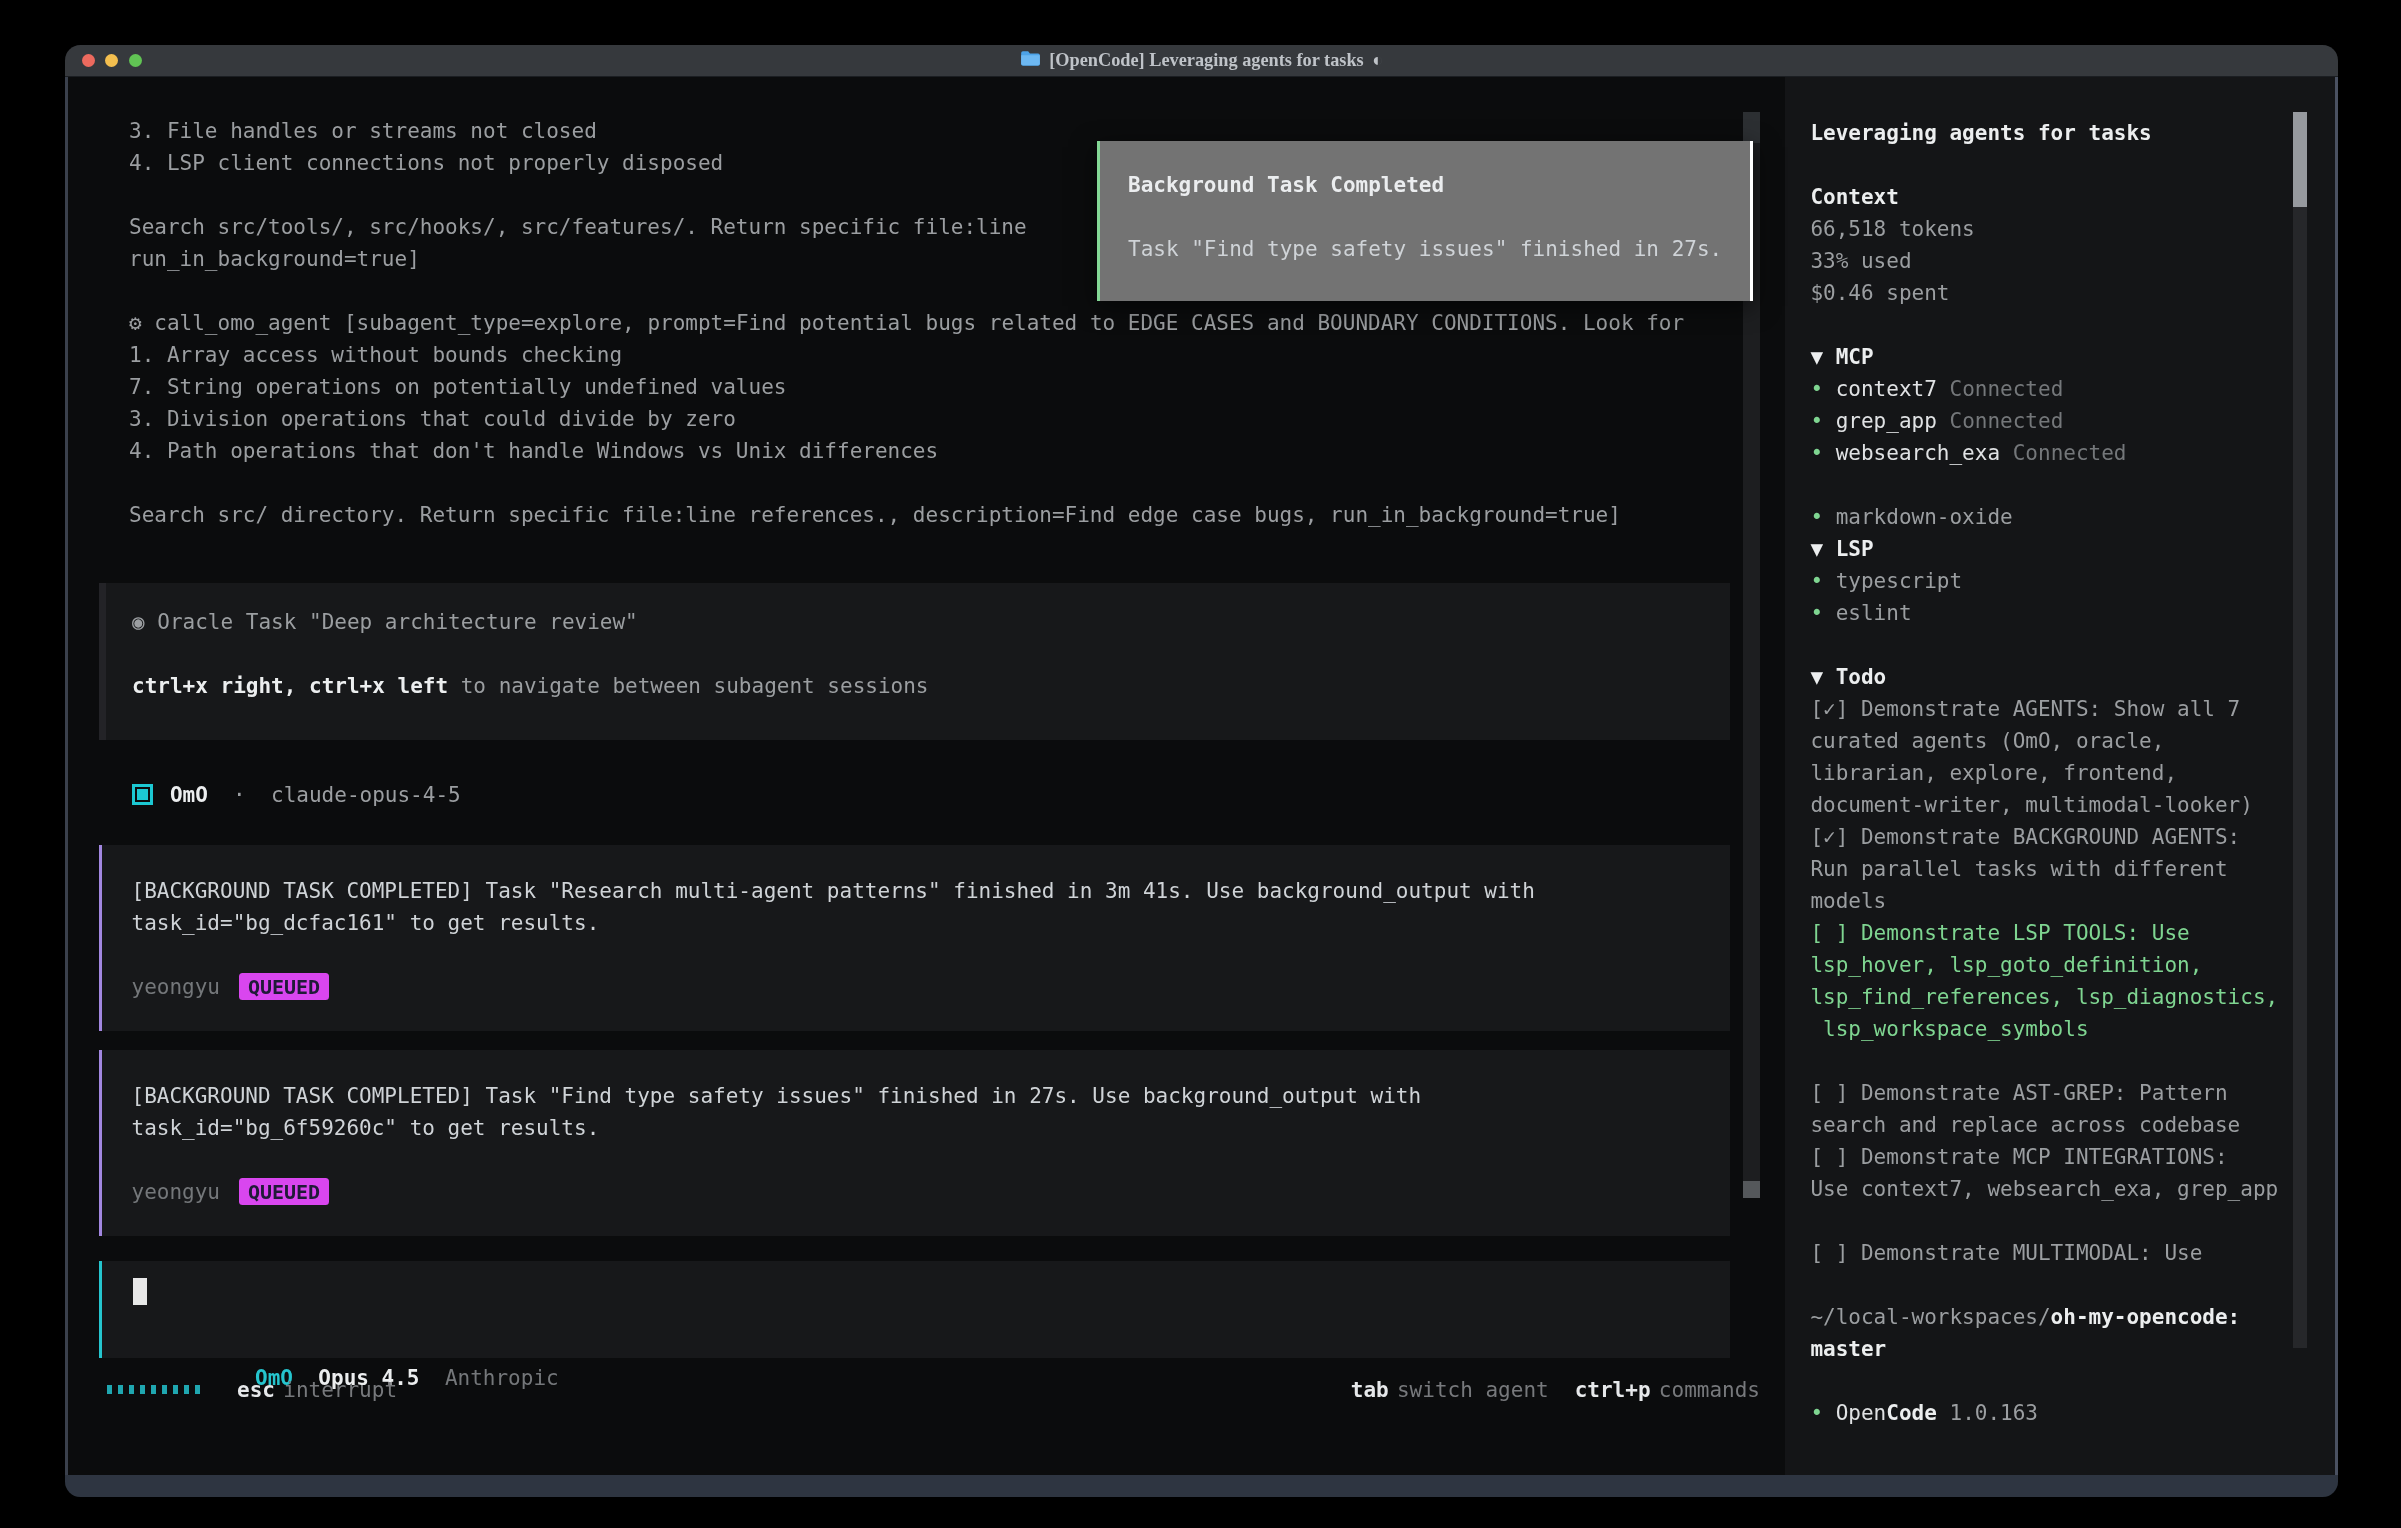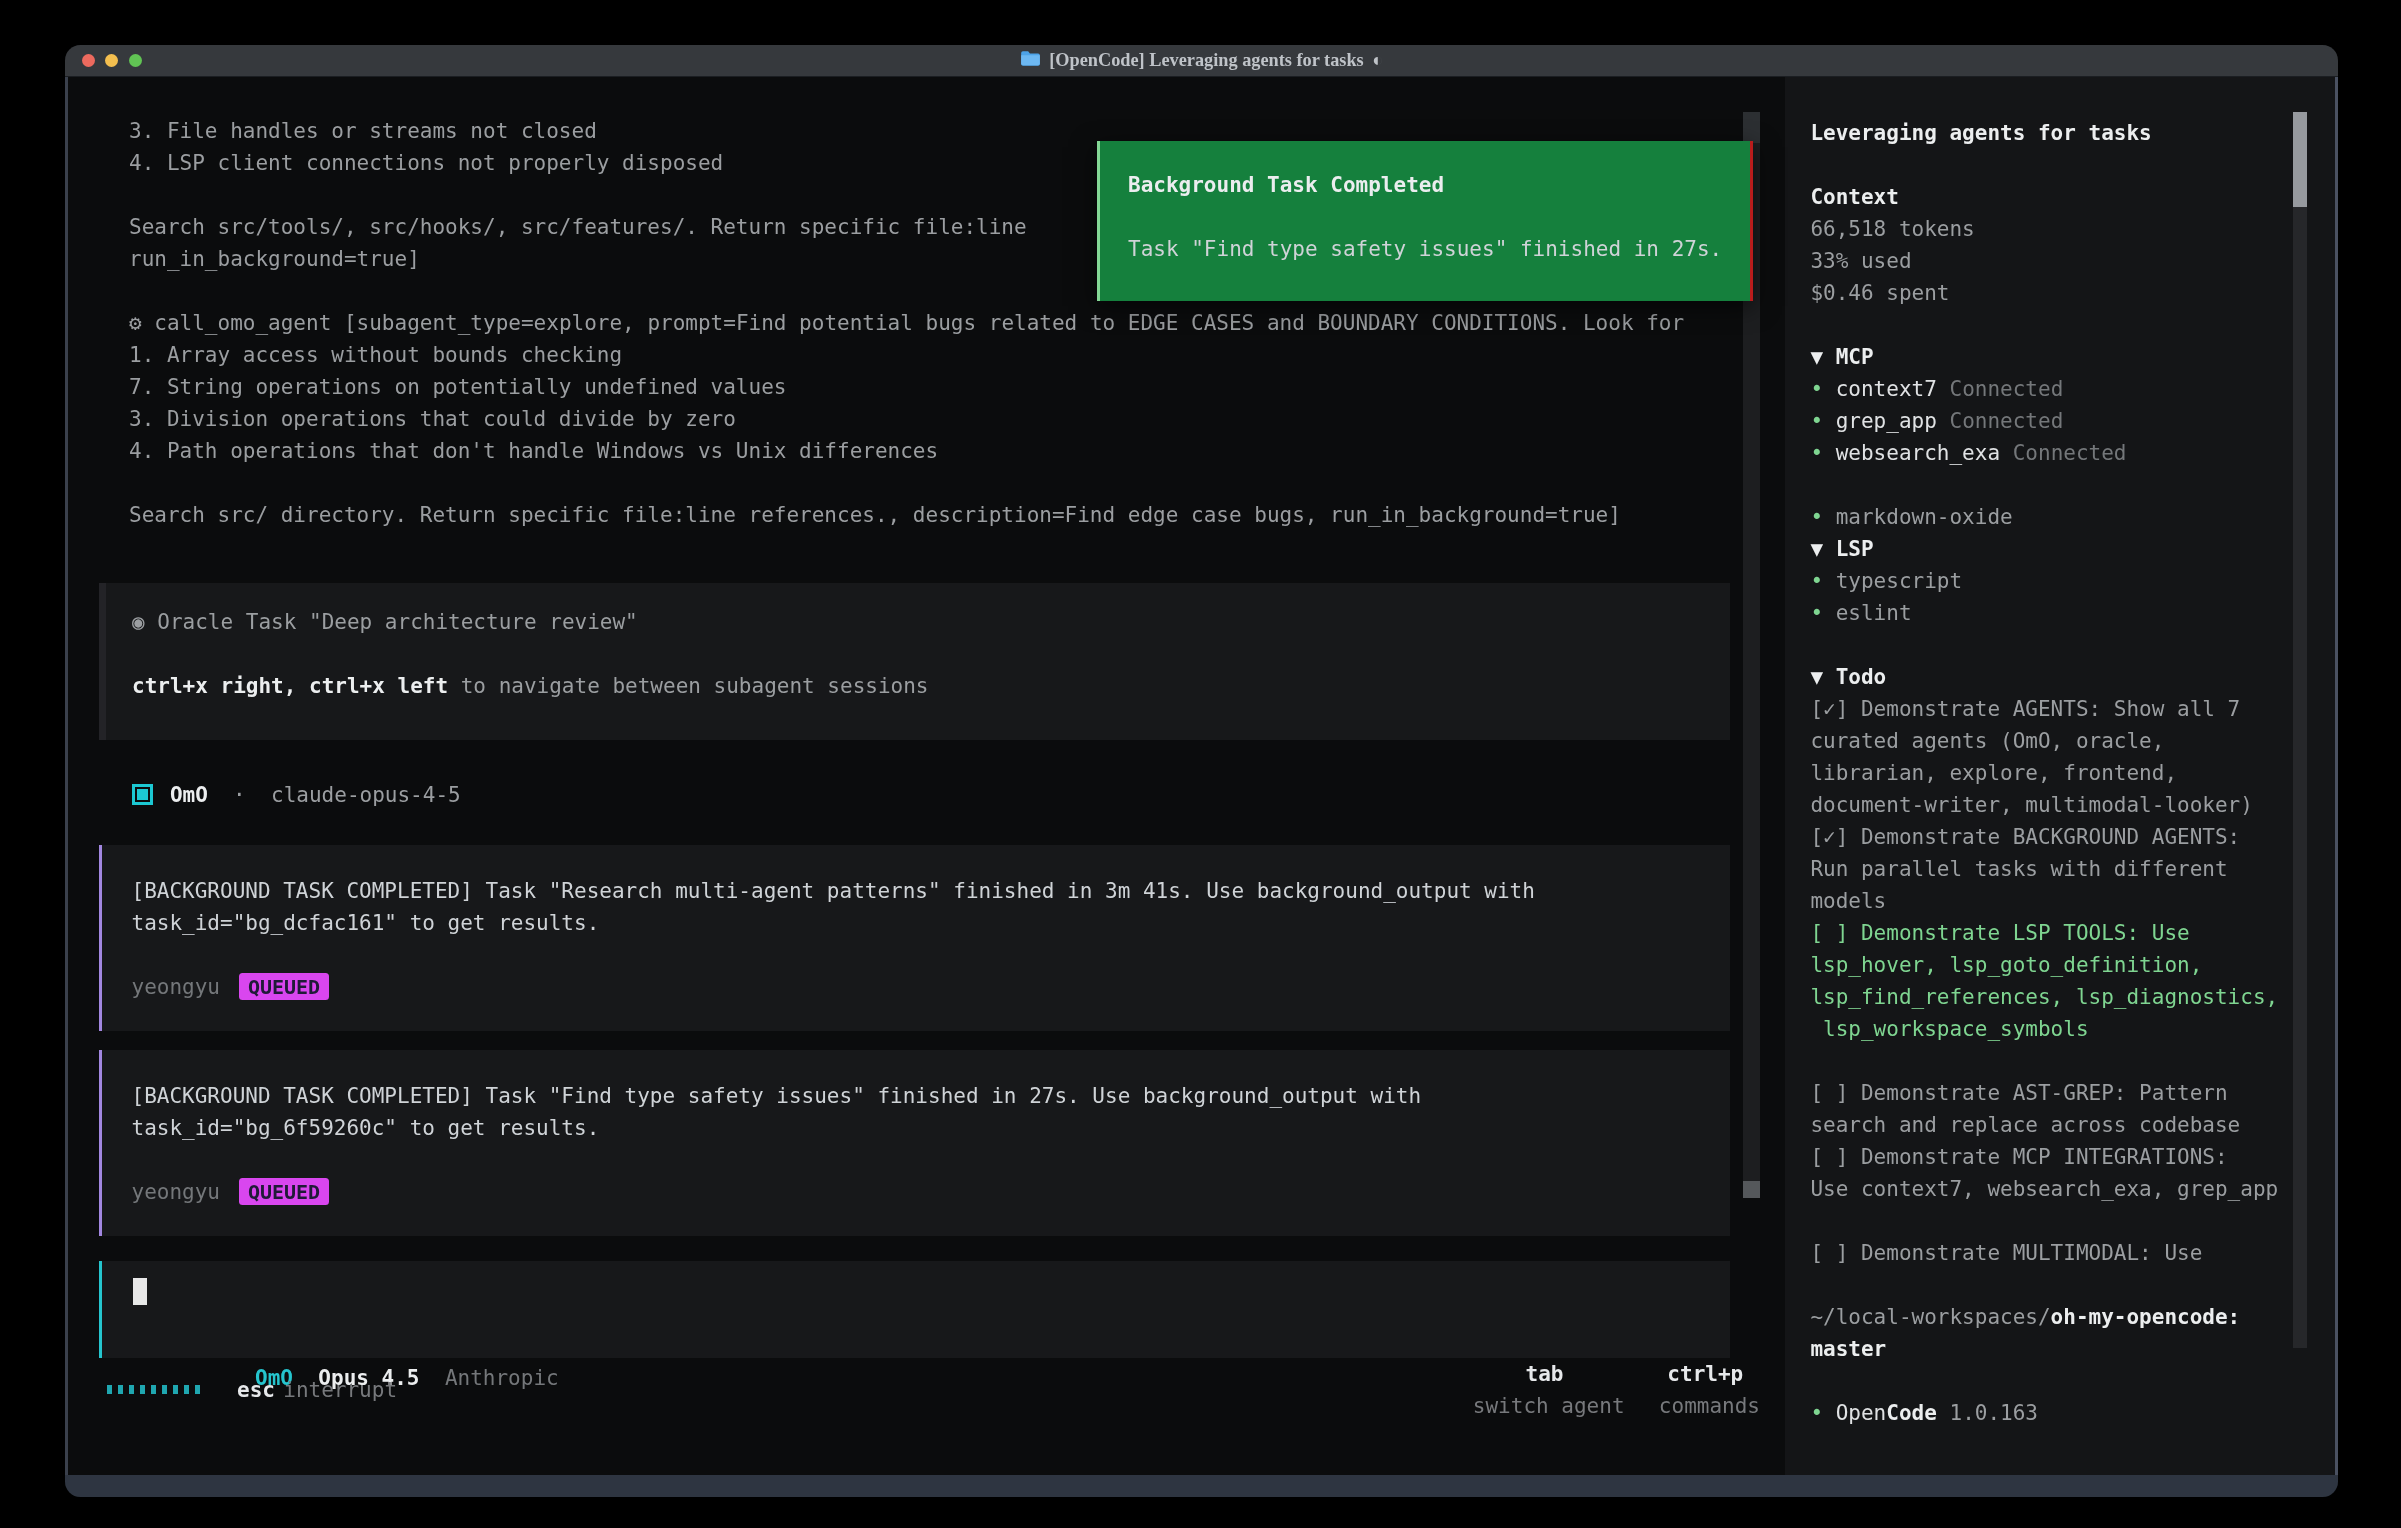--- a/index.html
+++ b/index.html
@@ -50,24 +50,24 @@
   .model-row{position:absolute;left:26.6px;top:69px;white-space:pre;}
   .model-row .gap{display:inline-block;width:25.4px;}
   
   .statusbar{position:absolute;left:39px;right:25px;top:1297px;height:31px;
     display:flex;align-items:center;justify-content:space-between;}
   .sb-left,.sb-right{display:flex;align-items:center;}
   .spinner{width:97px;height:9.5px;margin-right:33px;
     background:repeating-linear-gradient(90deg,#1fa7b0 0 4.7px,transparent 4.7px 11px);}
   .kbd{color:#e6e8ea;font-weight:700}
   .klabel{color:#77797c;margin-left:8.3px}
-  .sb-right .group{margin-left:26px;display:flex;align-items:center;flex-direction:column;}
-  
-  .toast{position:absolute;left:1029px;top:64px;width:656px;height:160px;background:#15803d;
-    border-left:3px solid #84d896;border-right:3px solid #b91c1c;box-sizing:border-box;
+  .sb-right .group{margin-left:26px;display:flex;align-items:center;}
+  
+  .toast{position:absolute;left:1029px;top:64px;width:656px;height:160px;background:#737373;
+    border-left:3px solid #84d896;border-right:3px solid #ffffff;box-sizing:border-box;
     padding:28px 0 0 28px;z-index:5;box-shadow:0 5.9px 23.6px rgba(0,0,0,.6);}
   .toast .t-title{color:#ebedef;font-weight:700;}
   .toast .t-body{color:#cfd3d7;margin-top:32px;}
   
   .main-track{position:absolute;left:1675px;top:35px;width:16.5px;height:1086px;background:#1d1e20;z-index:1;}
   .main-track .top-seg{position:absolute;left:0;top:0;width:100%;height:31px;background:#2c2f32;}
   .main-track .thumb{position:absolute;left:0;bottom:0;width:100%;height:17px;background:#55585b;}
   .side-track{position:absolute;left:508px;top:35px;width:13.6px;height:1236px;background:#26272a;}
   .side-track .thumb{position:absolute;left:0;top:0;width:100%;height:95px;background:#96999e;}
   .sidebar-lines{position:absolute;left:25.4px;top:40px;width:496px;}

